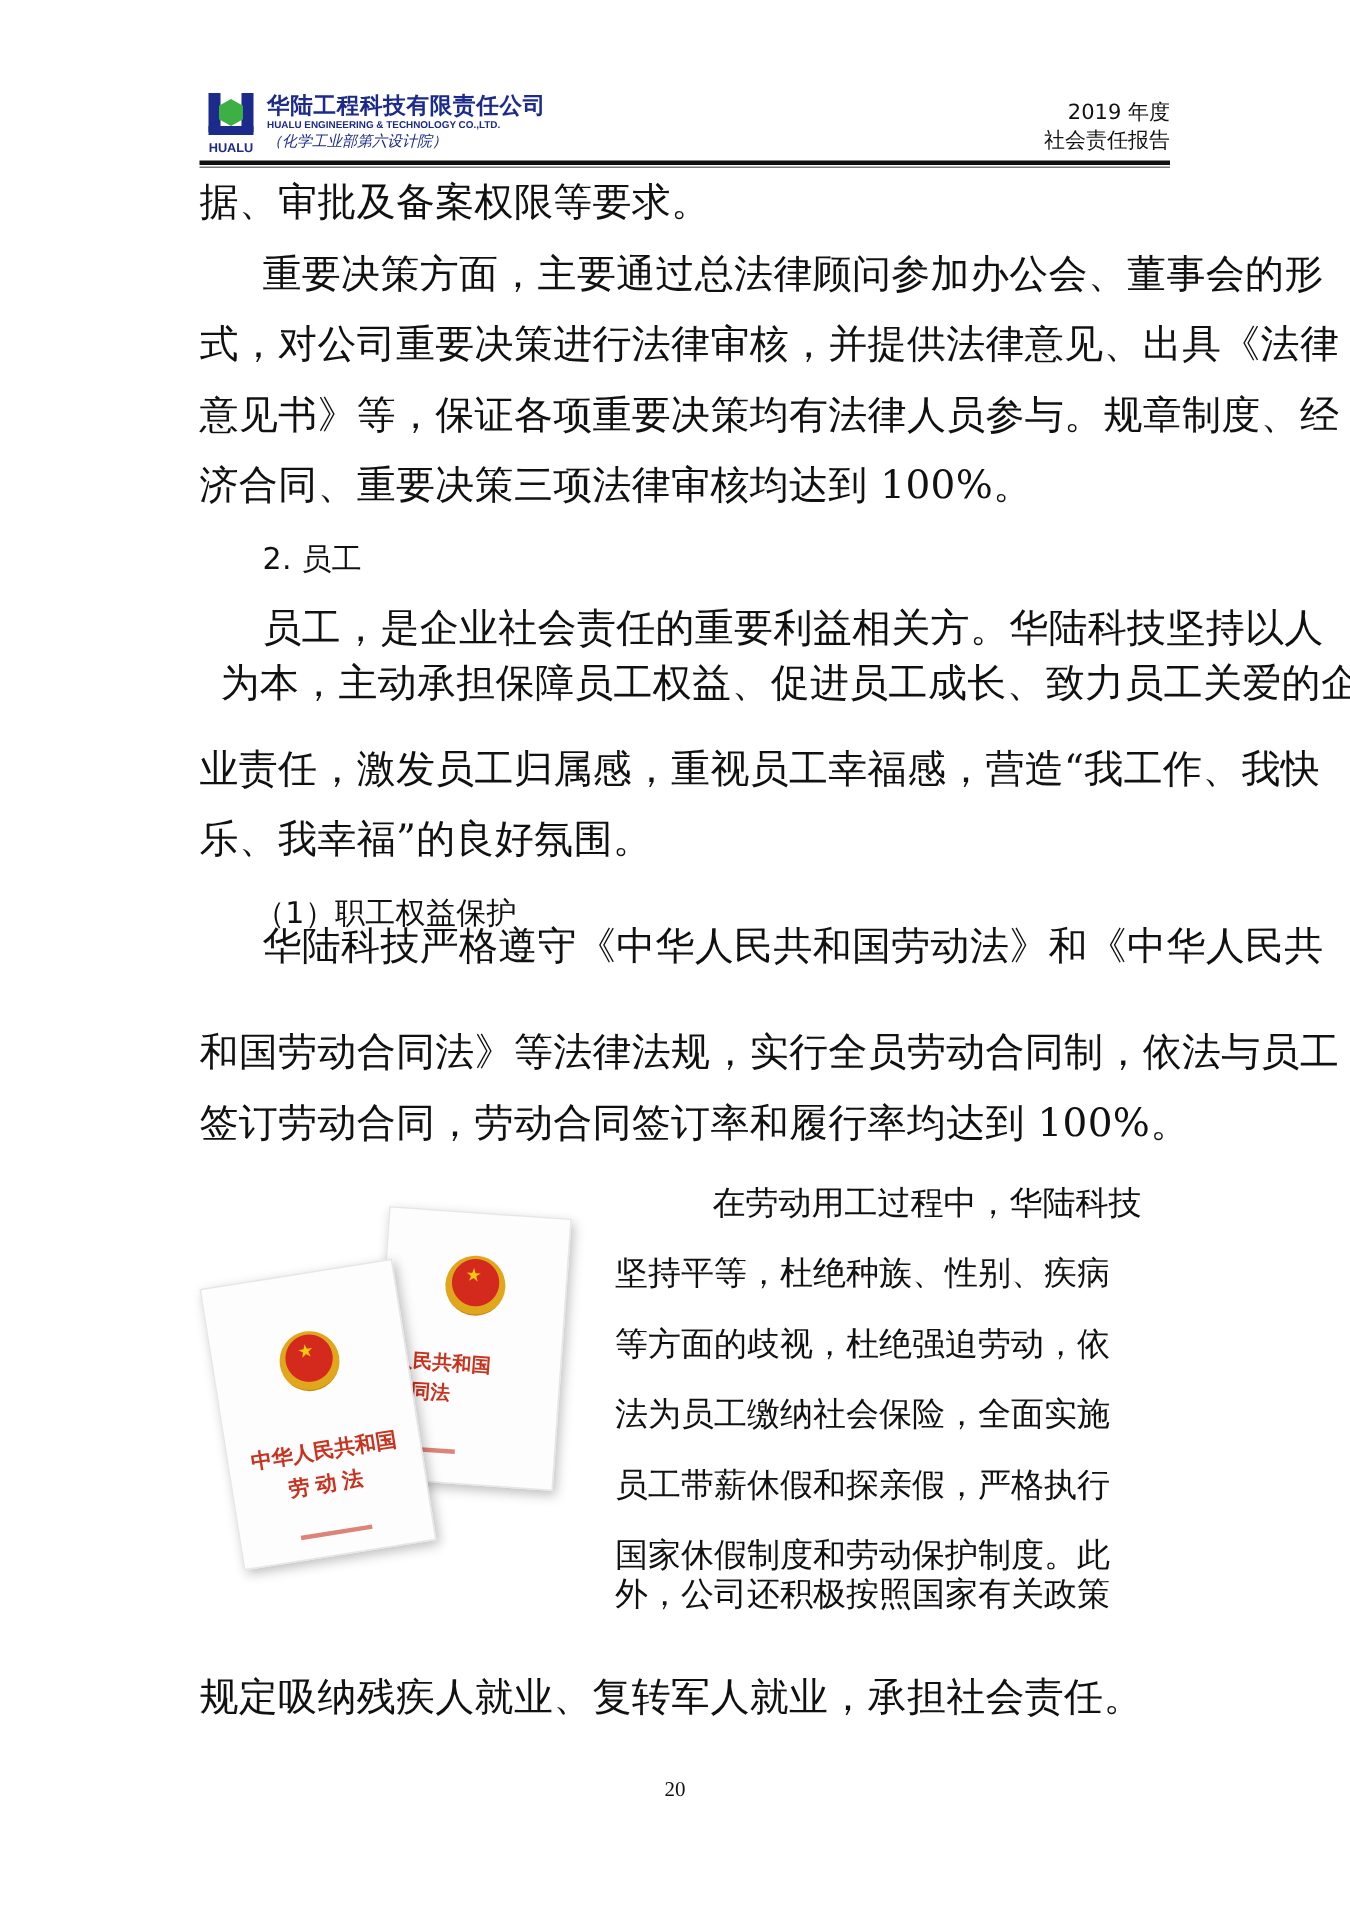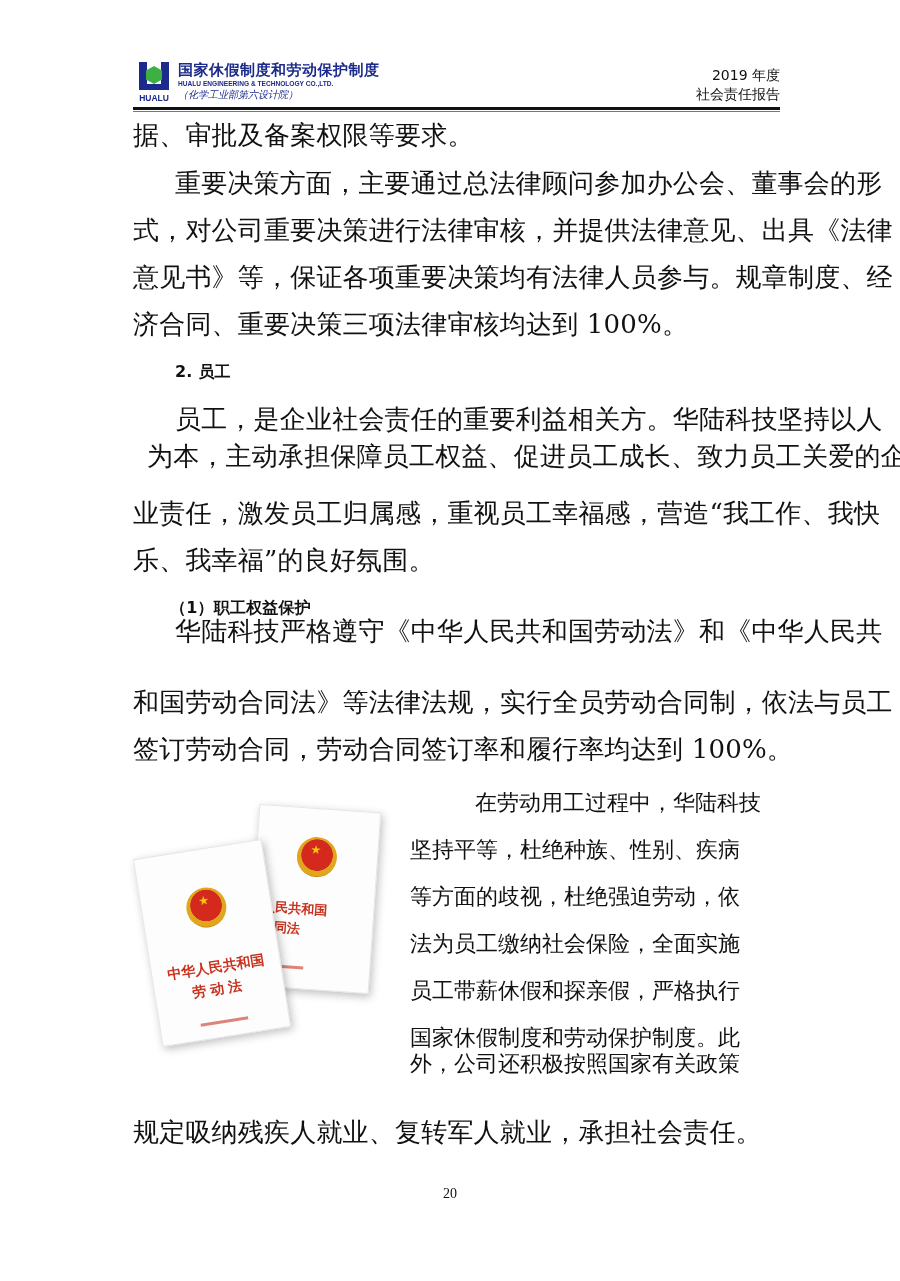--- a/index.html
+++ b/index.html
@@ -92,22 +92,22 @@
       font-size: 26px;
       line-height: 24px;
       white-space: nowrap;
       letter-spacing: 0.2px;
     }
     .indent {
       left: 175px;
     }
     .heading {
       font-family: "DejaVu Sans", "Liberation Sans", sans-serif;
-      font-weight: bold;
-      font-size: 16px;
+      font-weight: normal;
+      font-size: 20px;
     }
     .side-text {
       position: absolute;
       left: 410px;
       width: 372px;
       font-size: 22px;
       line-height: 24px;
       white-space: nowrap;
     }
     .figure {
@@ -182,21 +182,21 @@
 
 <div class="page-header">
   <svg class="logo" viewBox="0 0 38 44">
     <rect x="4" y="2" width="8" height="26" fill="#1c2a8c"></rect>
     <rect x="26" y="2" width="8" height="26" fill="#1c2a8c"></rect>
     <rect x="4" y="24" width="30" height="6" fill="#1c2a8c"></rect>
     <polygon points="19,6 27,10.5 27,19.5 19,24 11,19.5 11,10.5" fill="#3cb043"></polygon>
     <text x="19" y="41" font-family="Liberation Sans, sans-serif" font-size="8.5" font-weight="bold" fill="#1c2a8c" text-anchor="middle">HUALU</text>
   </svg>
   <div class="company-block">
-    <div class="company-cn">国家休假制度和劳动保护制度</div>
+    <div class="company-cn">华陆工程科技有限责任公司</div>
     <div class="company-en">HUALU ENGINEERING &amp; TECHNOLOGY CO.,LTD.</div>
     <div class="company-sub">（化学工业部第六设计院）</div>
   </div>
   <div class="report-block">
     <div>2019 年度</div>
     <div>社会责任报告</div>
   </div>
 </div>
 <div class="header-rule"></div>
 <div class="header-rule-thin"></div>

